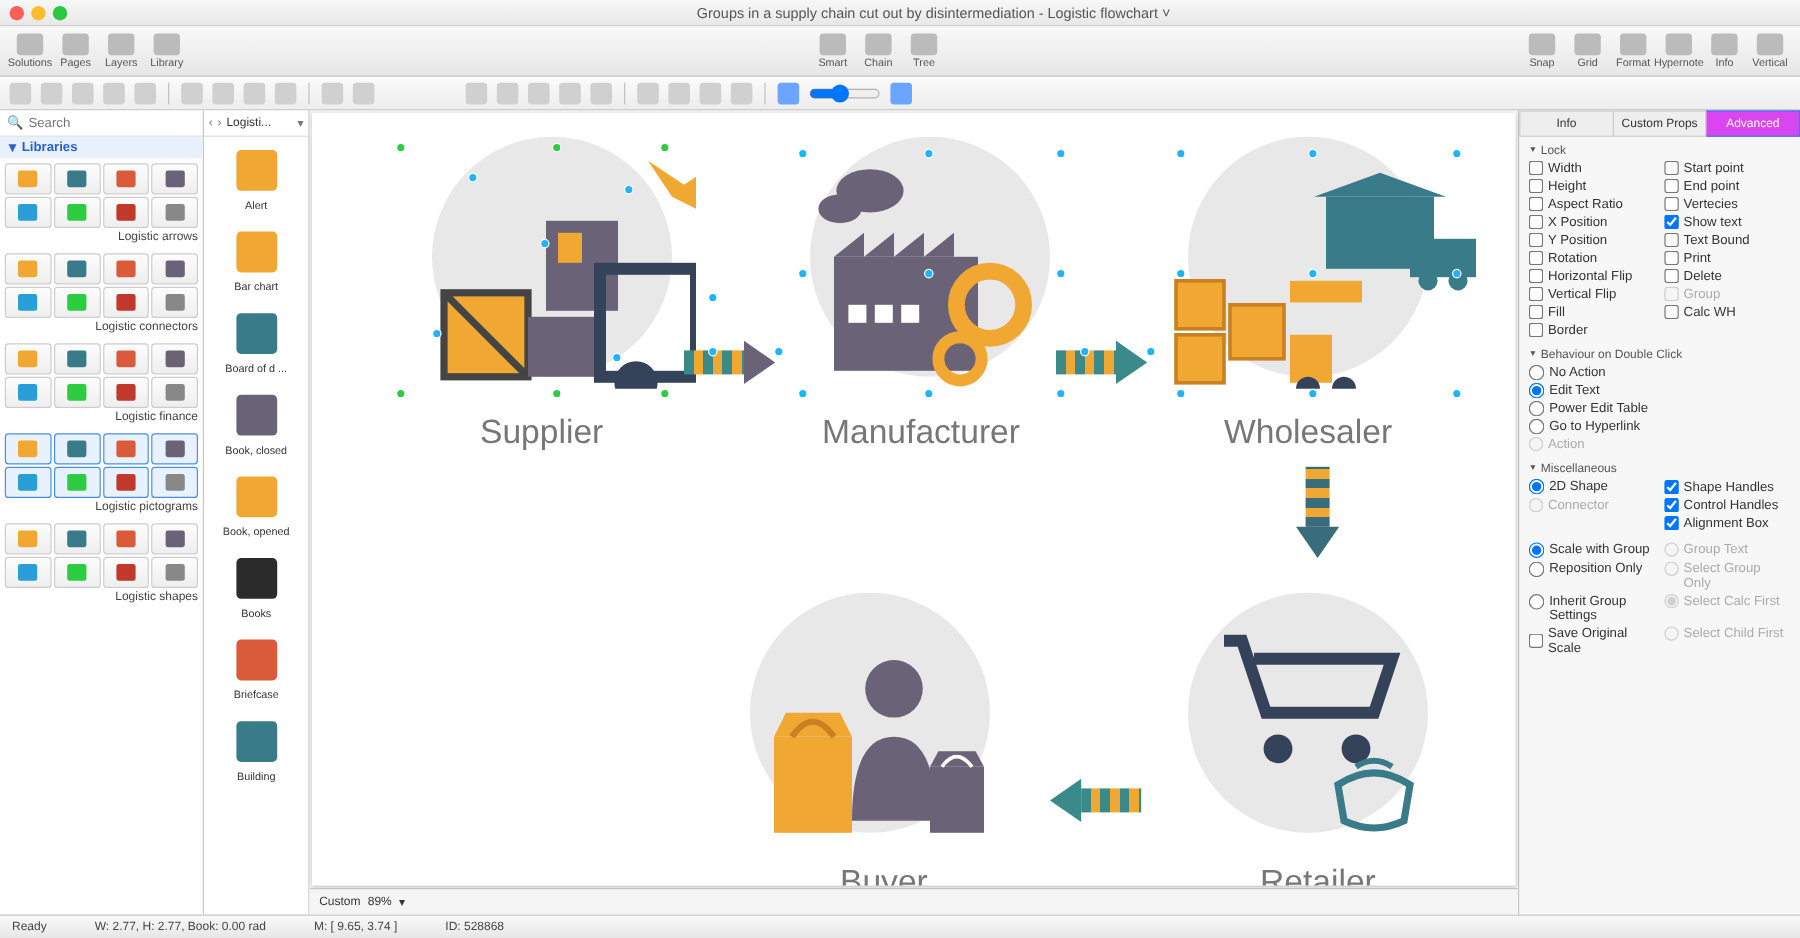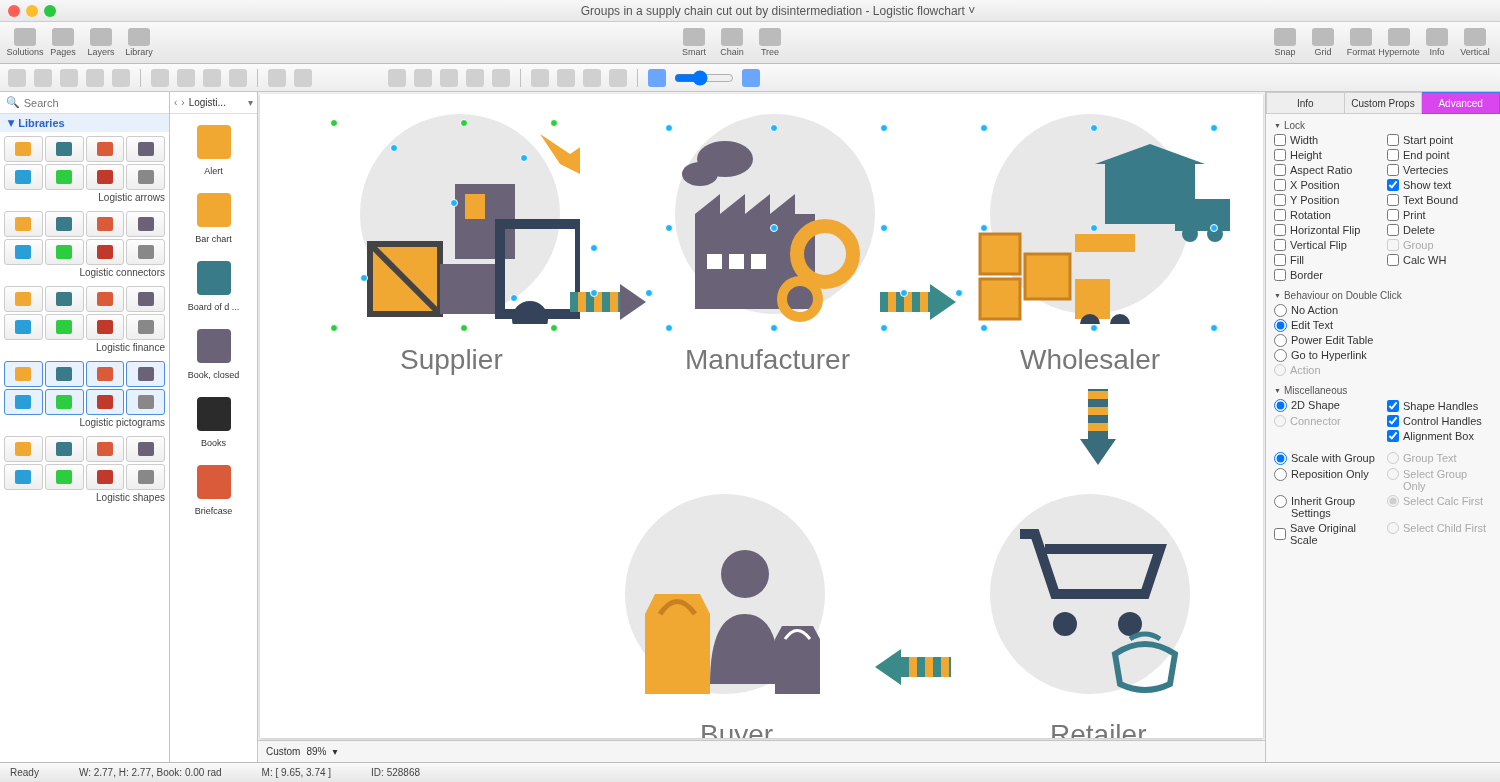--- a/index.html
+++ b/index.html
@@ -361,29 +361,41 @@
           <div class="shape-lbl">Board of d ...</div>
         </div>
         <div class="shape-item">
           <div class="shape-ico">
             <div style="width:34px;height:34px;background:#6a6378;border-radius:4px"></div>
           </div>
           <div class="shape-lbl">Book, closed</div>
         </div>
         <div class="shape-item">
           <div class="shape-ico">
+            <div style="width:34px;height:34px;background:#f0a833;border-radius:4px"></div>
+          </div>
+          <div class="shape-lbl">Book, opened</div>
+        </div>
+        <div class="shape-item">
+          <div class="shape-ico">
             <div style="width:34px;height:34px;background:#2b2b2b;border-radius:4px"></div>
           </div>
           <div class="shape-lbl">Books</div>
         </div>
         <div class="shape-item">
           <div class="shape-ico">
             <div style="width:34px;height:34px;background:#d95b3a;border-radius:4px"></div>
           </div>
           <div class="shape-lbl">Briefcase</div>
+        </div>
+        <div class="shape-item">
+          <div class="shape-ico">
+            <div style="width:34px;height:34px;background:#3a7b8a;border-radius:4px"></div>
+          </div>
+          <div class="shape-lbl">Building</div>
         </div>
       </div>
   </div>
 
   <div class="canvas-wrap">
     <div class="canvas">
 
       <div class="circle" style="left:100px;top:20px"></div>
       <svg style="position:absolute;left:100px;top:30px;width:220px;height:200px">
         <rect x="10" y="120" width="70" height="70" fill="#f0a833"></rect>

